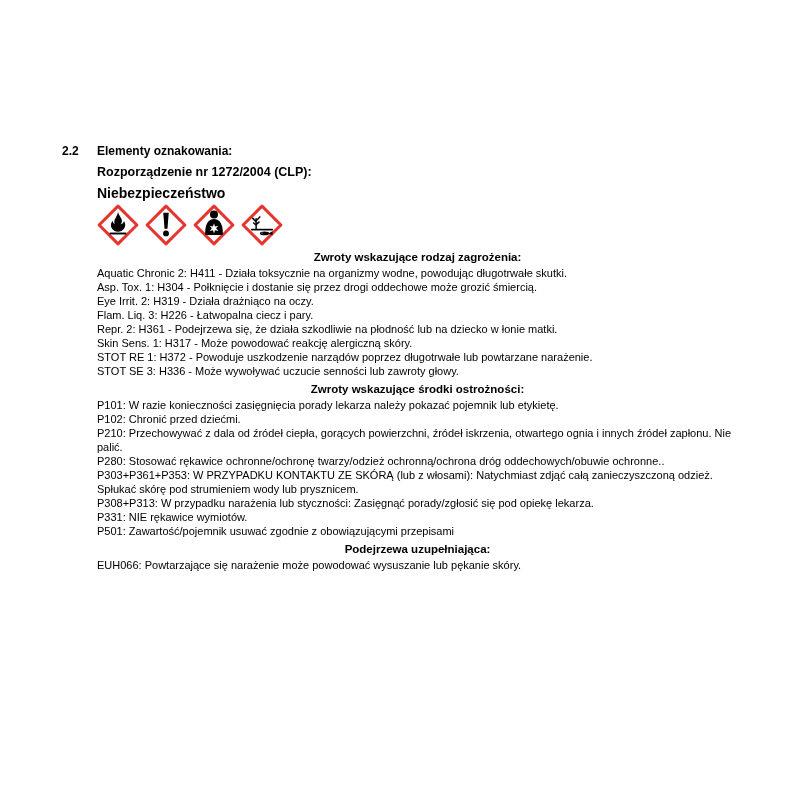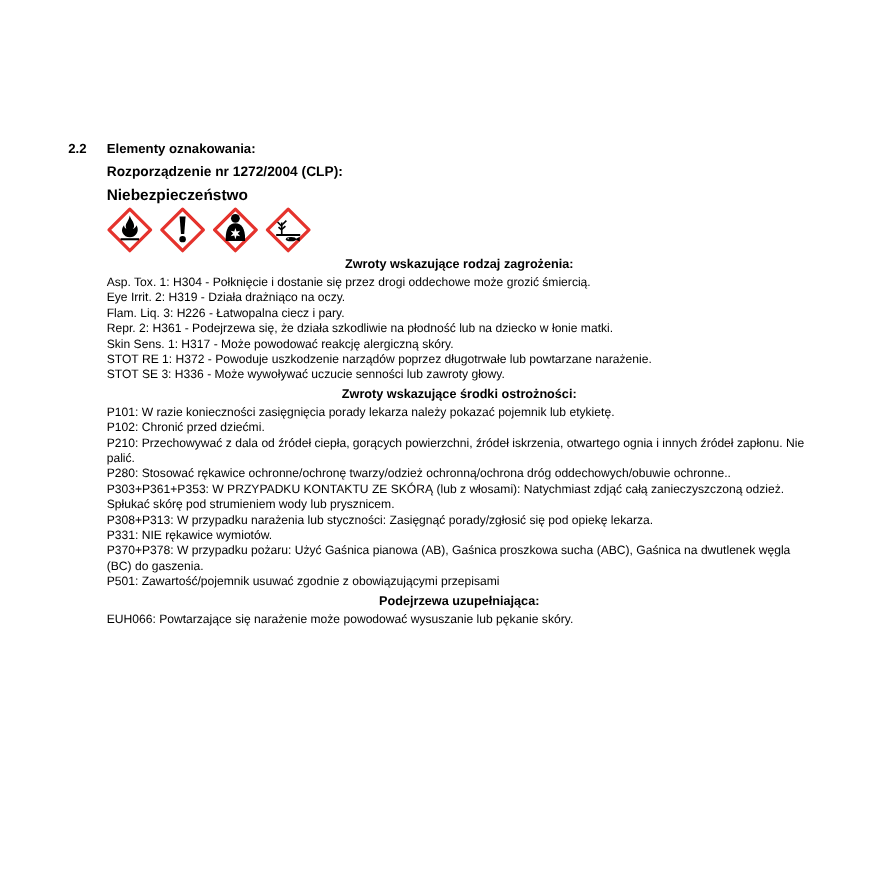--- a/index.html
+++ b/index.html
@@ -11,21 +11,21 @@
   }
   .page {
     position: relative;
     width: 800px;
     height: 800px;
     background: #ffffff;
     overflow: hidden;
   }
   .doc {
     position: absolute;
-    top: 128px;
+    top: 144px;
     left: 62px;
     width: 678px;
   }
   .section-row {
     display: flex;
     font-weight: bold;
     font-size: 12px;
     line-height: 14px;
   }
   .sec-num { width: 35px; flex: 0 0 35px; }
@@ -129,37 +129,37 @@
             <path fill="#000" d="M24 59h52v4H24z"></path>
             <ellipse cx="56" cy="70" rx="11" ry="4.5" fill="#000"></ellipse>
             <path fill="#000" d="M65 70l10-5v10z"></path>
             <circle cx="50" cy="69" r="1.4" fill="#fff"></circle>
           </svg>
         </span>
 
       </div>
 
       <div class="sub-heading">Zwroty wskazujące rodzaj zagrożenia:</div>
+      <p>Aquatic Chronic 2: H411 - Działa toksycznie na organizmy wodne, powodując długotrwałe skutki.</p>
       <p>Asp. Tox. 1: H304 - Połknięcie i dostanie się przez drogi oddechowe może grozić śmiercią.</p>
       <p>Eye Irrit. 2: H319 - Działa drażniąco na oczy.</p>
       <p>Flam. Liq. 3: H226 - Łatwopalna ciecz i pary.</p>
       <p>Repr. 2: H361 - Podejrzewa się, że działa szkodliwie na płodność lub na dziecko w łonie matki.</p>
       <p>Skin Sens. 1: H317 - Może powodować reakcję alergiczną skóry.</p>
       <p>STOT RE 1: H372 - Powoduje uszkodzenie narządów poprzez długotrwałe lub powtarzane narażenie.</p>
       <p>STOT SE 3: H336 - Może wywoływać uczucie senności lub zawroty głowy.</p>
 
       <div class="sub-heading">Zwroty wskazujące środki ostrożności:</div>
       <p>P101: W razie konieczności zasięgnięcia porady lekarza należy pokazać pojemnik lub etykietę.</p>
       <p>P102: Chronić przed dziećmi.</p>
       <p>P210: Przechowywać z dala od źródeł ciepła, gorących powierzchni, źródeł iskrzenia, otwartego ognia i innych źródeł zapłonu. Nie palić.</p>
       <p>P280: Stosować rękawice ochronne/ochronę twarzy/odzież ochronną/ochrona dróg oddechowych/obuwie ochronne..</p>
       <p>P303+P361+P353: W PRZYPADKU KONTAKTU ZE SKÓRĄ (lub z włosami): Natychmiast zdjąć całą zanieczyszczoną odzież. Spłukać skórę pod strumieniem wody lub prysznicem.</p>
       <p>P308+P313: W przypadku narażenia lub styczności: Zasięgnąć porady/zgłosić się pod opiekę lekarza.</p>
       <p>P331: NIE rękawice wymiotów.</p>
-      <p>P370+P378: W przypadku pożaru: Użyć Gaśnica pianowa (AB), Gaśnica proszkowa sucha (ABC), Gaśnica na dwutlenek węgla (BC) do gaszenia.</p>
       <p>P501: Zawartość/pojemnik usuwać zgodnie z obowiązującymi przepisami</p>
 
       <div class="sub-heading">Podejrzewa uzupełniająca:</div>
       <p>EUH066: Powtarzające się narażenie może powodować wysuszanie lub pękanie skóry.</p>
 
     </div>
   </div>
 </div>
 
 </body></html>

